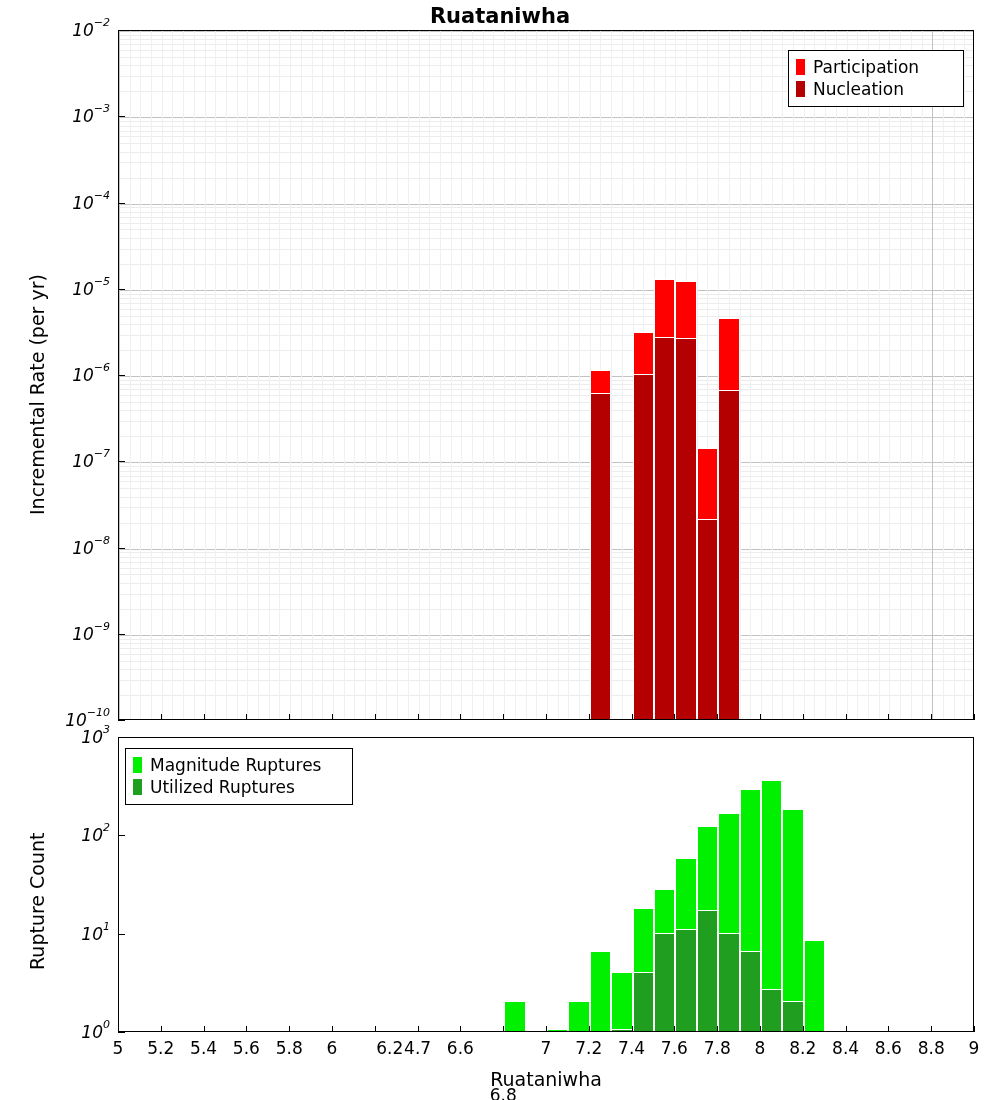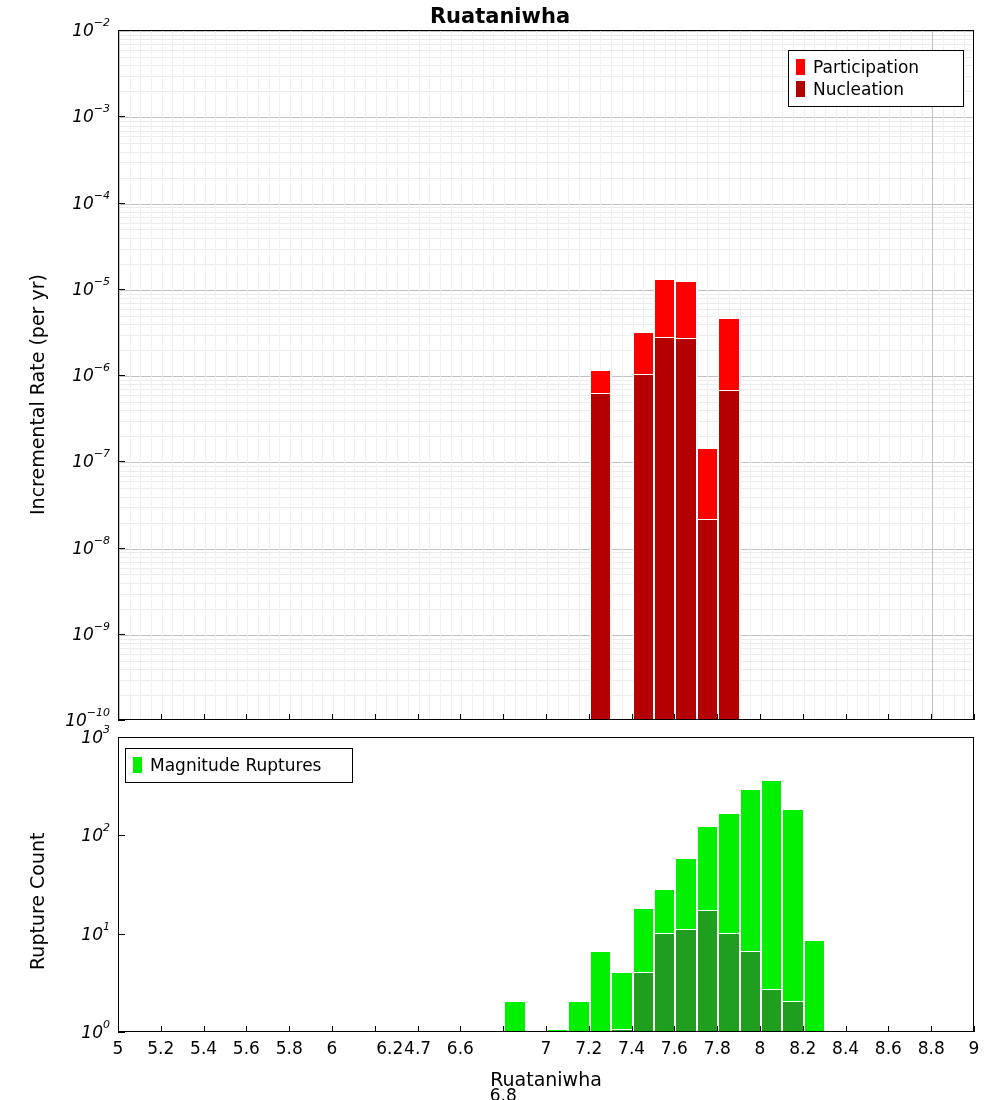--- a/index.html
+++ b/index.html
@@ -457,15 +457,19 @@
       <div class="tick-v" style="left: 974px; top: 1038px;">9</div>
     </div>
   <div class="axis-label-y" id="ylabel-bot" style="left: 26px; top: 969.5px;">Rupture Count</div>
   <div class="axis-label-x" id="xlabel-bot" style="left: 118px; width: 856px; top: 1068px;">Ruataniwha</div>
 
   <div class="legend" id="legend-bot" style="left: 125px; top: 748px; width: 228px;">
     <div class="legend-row">
       <span class="legend-swatch" style="background:#00f000"></span>
       <span class="legend-text">Magnitude Ruptures</span>
     </div>
+    <div class="legend-row">
+      <span class="legend-swatch" style="background:#1f9e1f"></span>
+      <span class="legend-text">Utilized Ruptures</span>
+    </div>
   </div>
 
 </div>
 
 </body></html>

